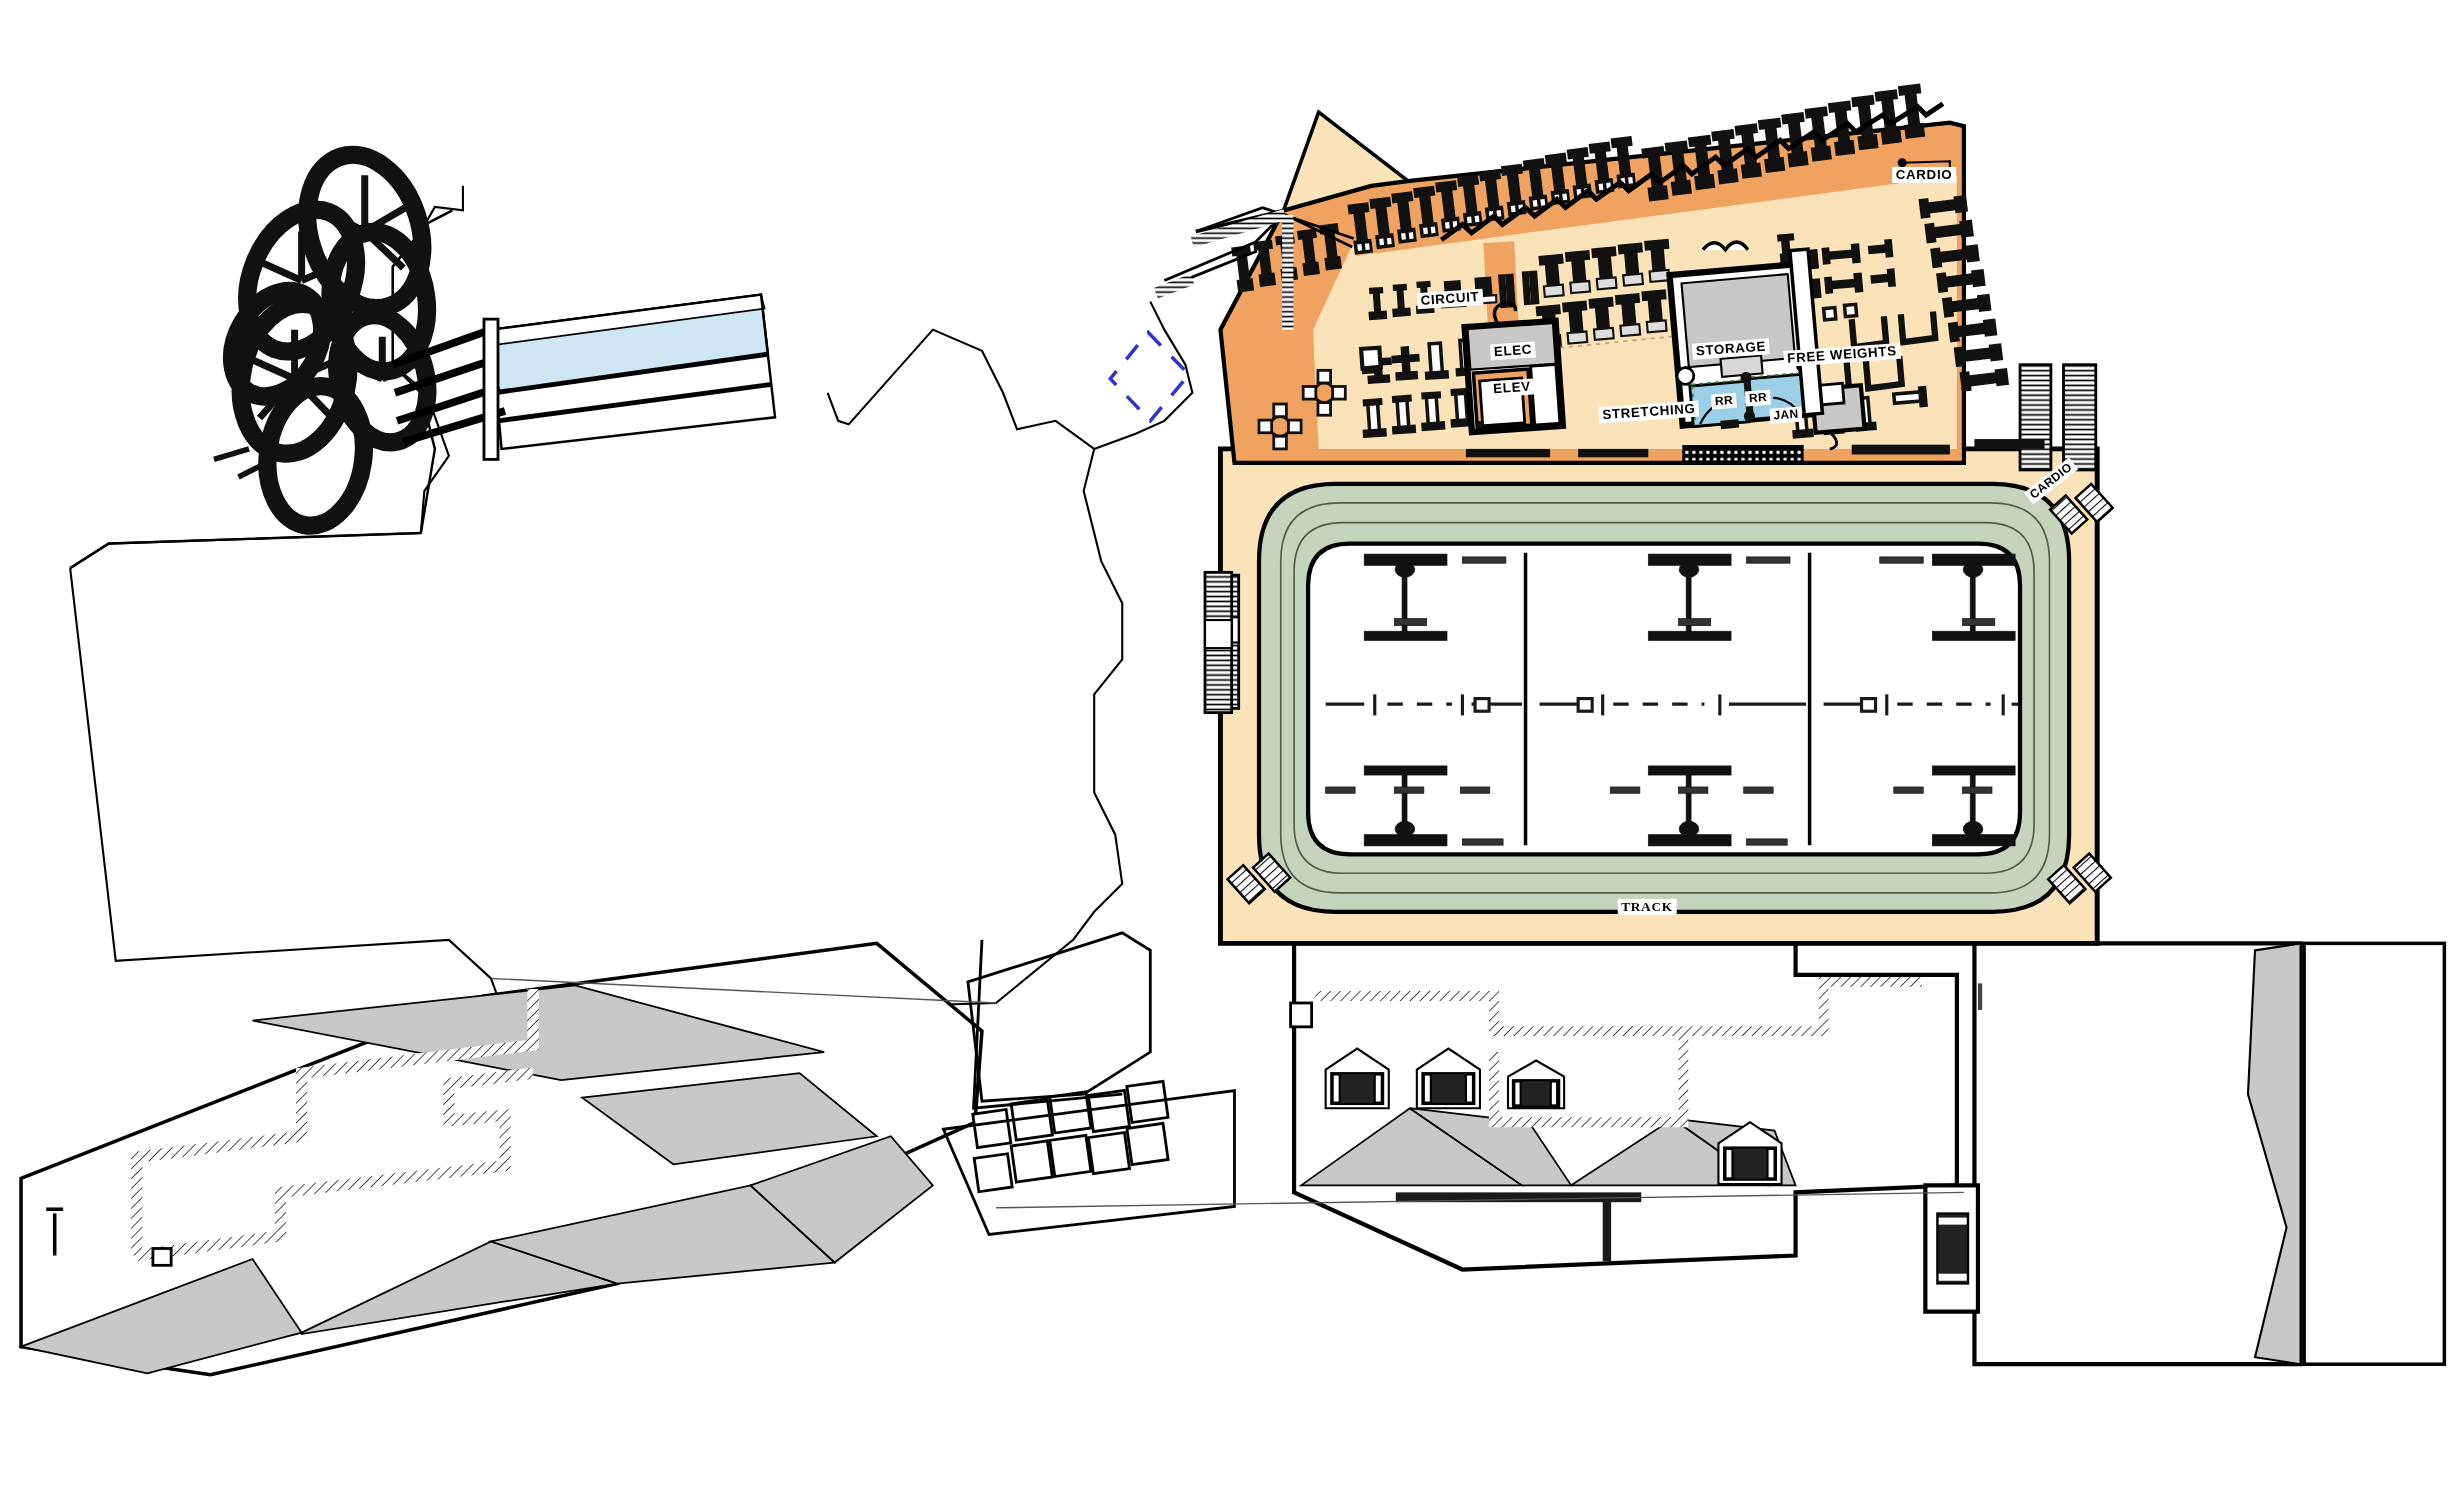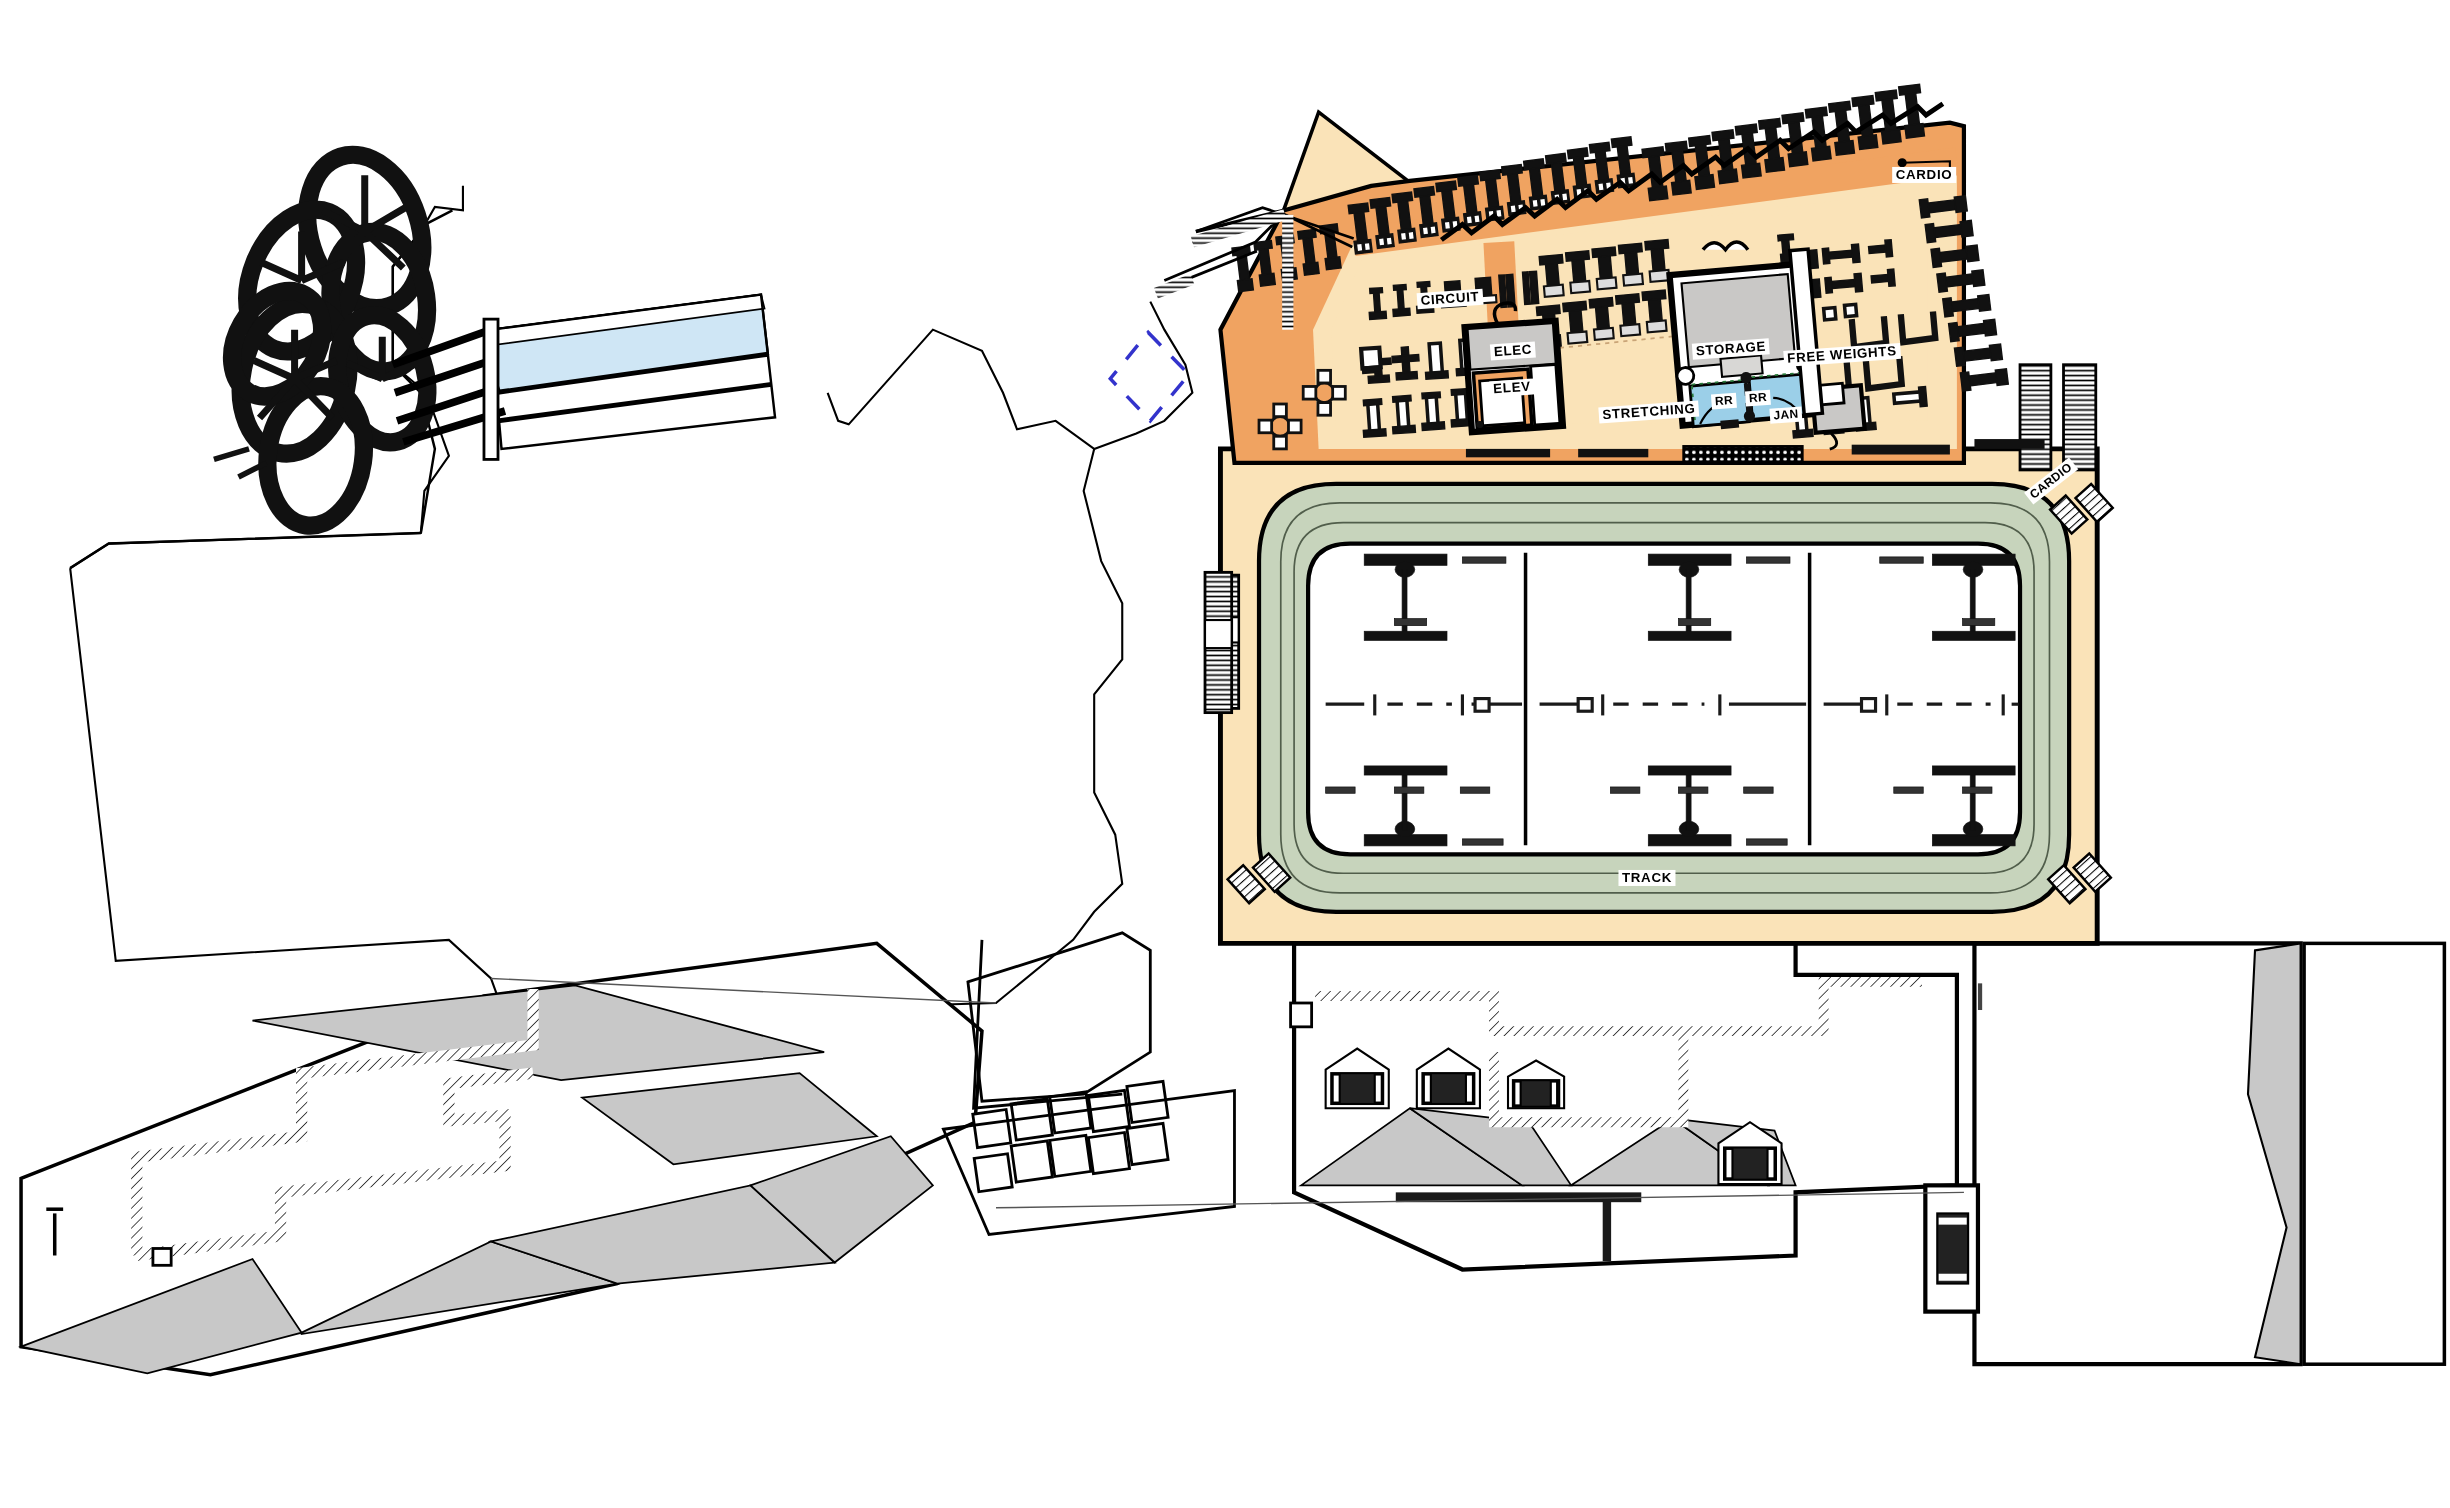--- a/index.html
+++ b/index.html
@@ -890,18 +890,18 @@
   <div class="room-label lbl-s" style="left:1731px;top:349px;transform:translate(-50%,-50%) rotate(-4deg);">STORAGE</div>
 
   <div class="room-label lbl-s" style="left:1842px;top:355px;transform:translate(-50%,-50%) rotate(-4deg);">FREE WEIGHTS</div>
 
   <div class="room-label lbl-xs" style="left:1724px;top:401px;transform:translate(-50%,-50%) rotate(-4deg);">RR</div>
 
   <div class="room-label lbl-xs" style="left:1758px;top:398px;transform:translate(-50%,-50%) rotate(-4deg);">RR</div>
 
   <div class="room-label lbl-xs" style="left:1786px;top:415px;transform:translate(-50%,-50%) rotate(-4deg);">JAN</div>
 
-  <div class="room-label lbl-s" style="left:1647px;top:878px;transform:translate(-50%,-50%);">TRACK</div>
+  <div class="room-label lbl-s" style="left:1647px;top:907px;transform:translate(-50%,-50%);font-family:Liberation Serif, serif;">TRACK</div>
 
 </div>
 
 </div>
 
 
 </body></html>

